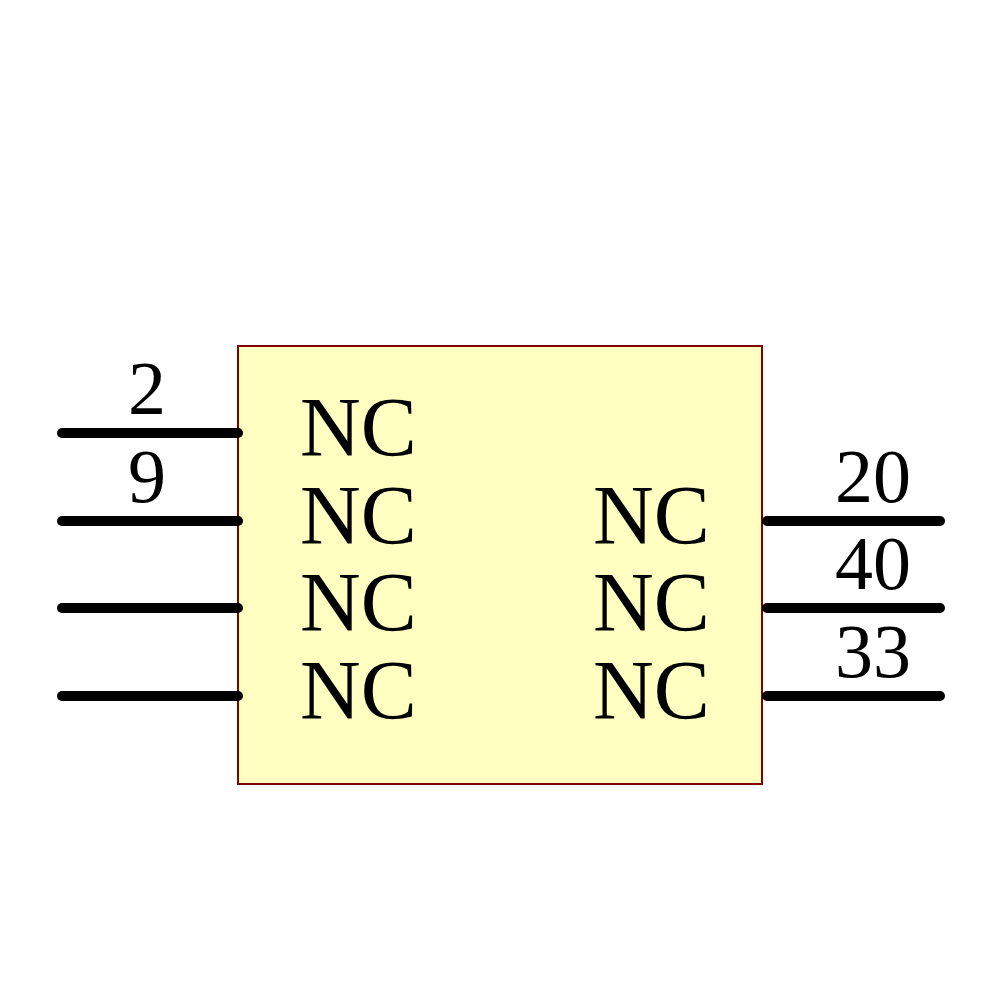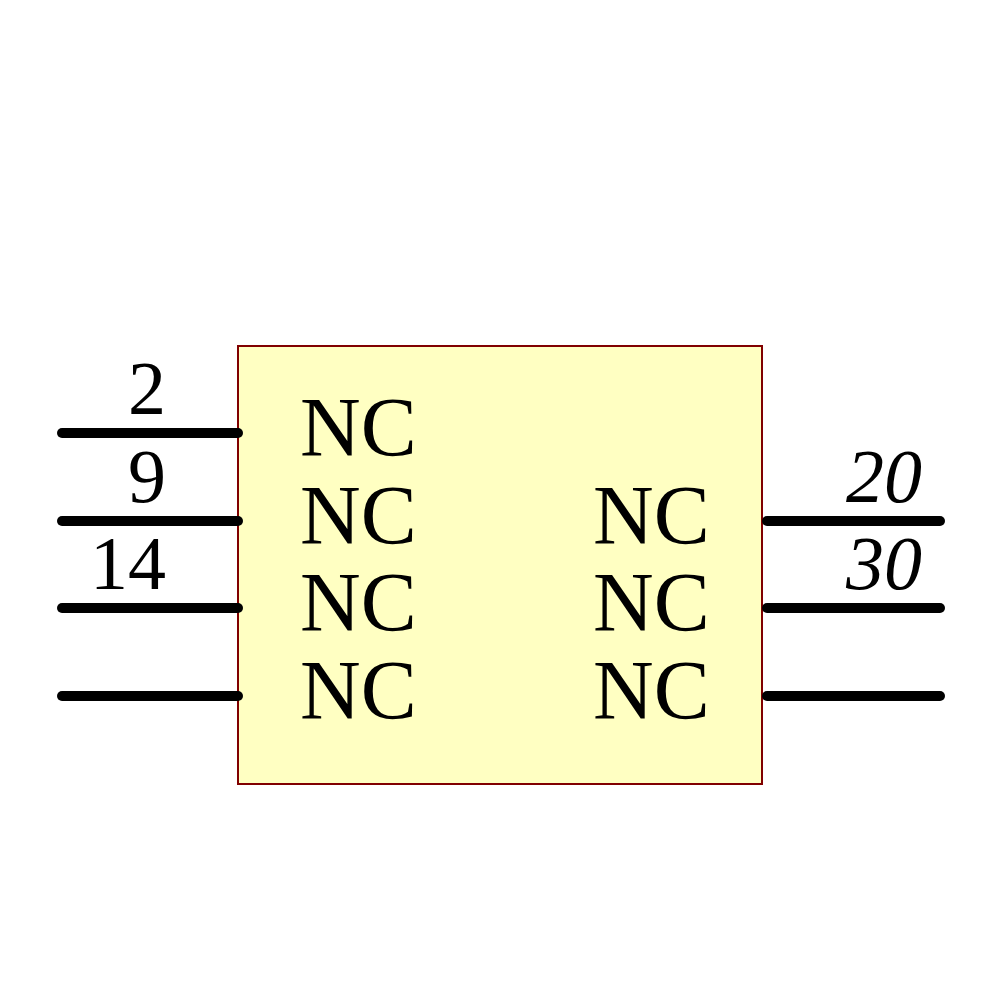--- a/index.html
+++ b/index.html
@@ -40,21 +40,21 @@
 
   .pin-number{
     position:absolute;
     font-size:76px;
     line-height:1;
     color:var(--text);
     text-align:right;
     white-space:nowrap;
   }
   .num-left{right:834px;}
-  .num-right{right:78px;font-style:italic;}
+  .num-right{right:89px;}
   .numA{top:350px}
   .numB{top:438px}
   .numC{top:525px}
   .numD{top:613px}
 
   .pin-name{
     position:absolute;
     font-size:84px;
     line-height:1;
     color:var(--text);
@@ -76,30 +76,30 @@
 
   <div class="pin-line pl lineA"></div>
   <div class="pin-number num-left numA">2</div>
   <div class="pin-name name-left nameA">NC</div>
 
   <div class="pin-line pl lineB"></div>
   <div class="pin-number num-left numB">9</div>
   <div class="pin-name name-left nameB">NC</div>
 
   <div class="pin-line pl lineC"></div>
-  <div class="pin-number num-left numC">14</div>
   <div class="pin-name name-left nameC">NC</div>
 
   <div class="pin-line pl lineD"></div>
   <div class="pin-name name-left nameD">NC</div>
 
   <div class="pin-line pr lineB"></div>
   <div class="pin-number num-right numB">20</div>
   <div class="pin-name name-right nameB">NC</div>
 
   <div class="pin-line pr lineC"></div>
-  <div class="pin-number num-right numC">30</div>
+  <div class="pin-number num-right numC">40</div>
   <div class="pin-name name-right nameC">NC</div>
 
   <div class="pin-line pr lineD"></div>
+  <div class="pin-number num-right numD">33</div>
   <div class="pin-name name-right nameD">NC</div>
 
 </div>
 
 </body></html>

